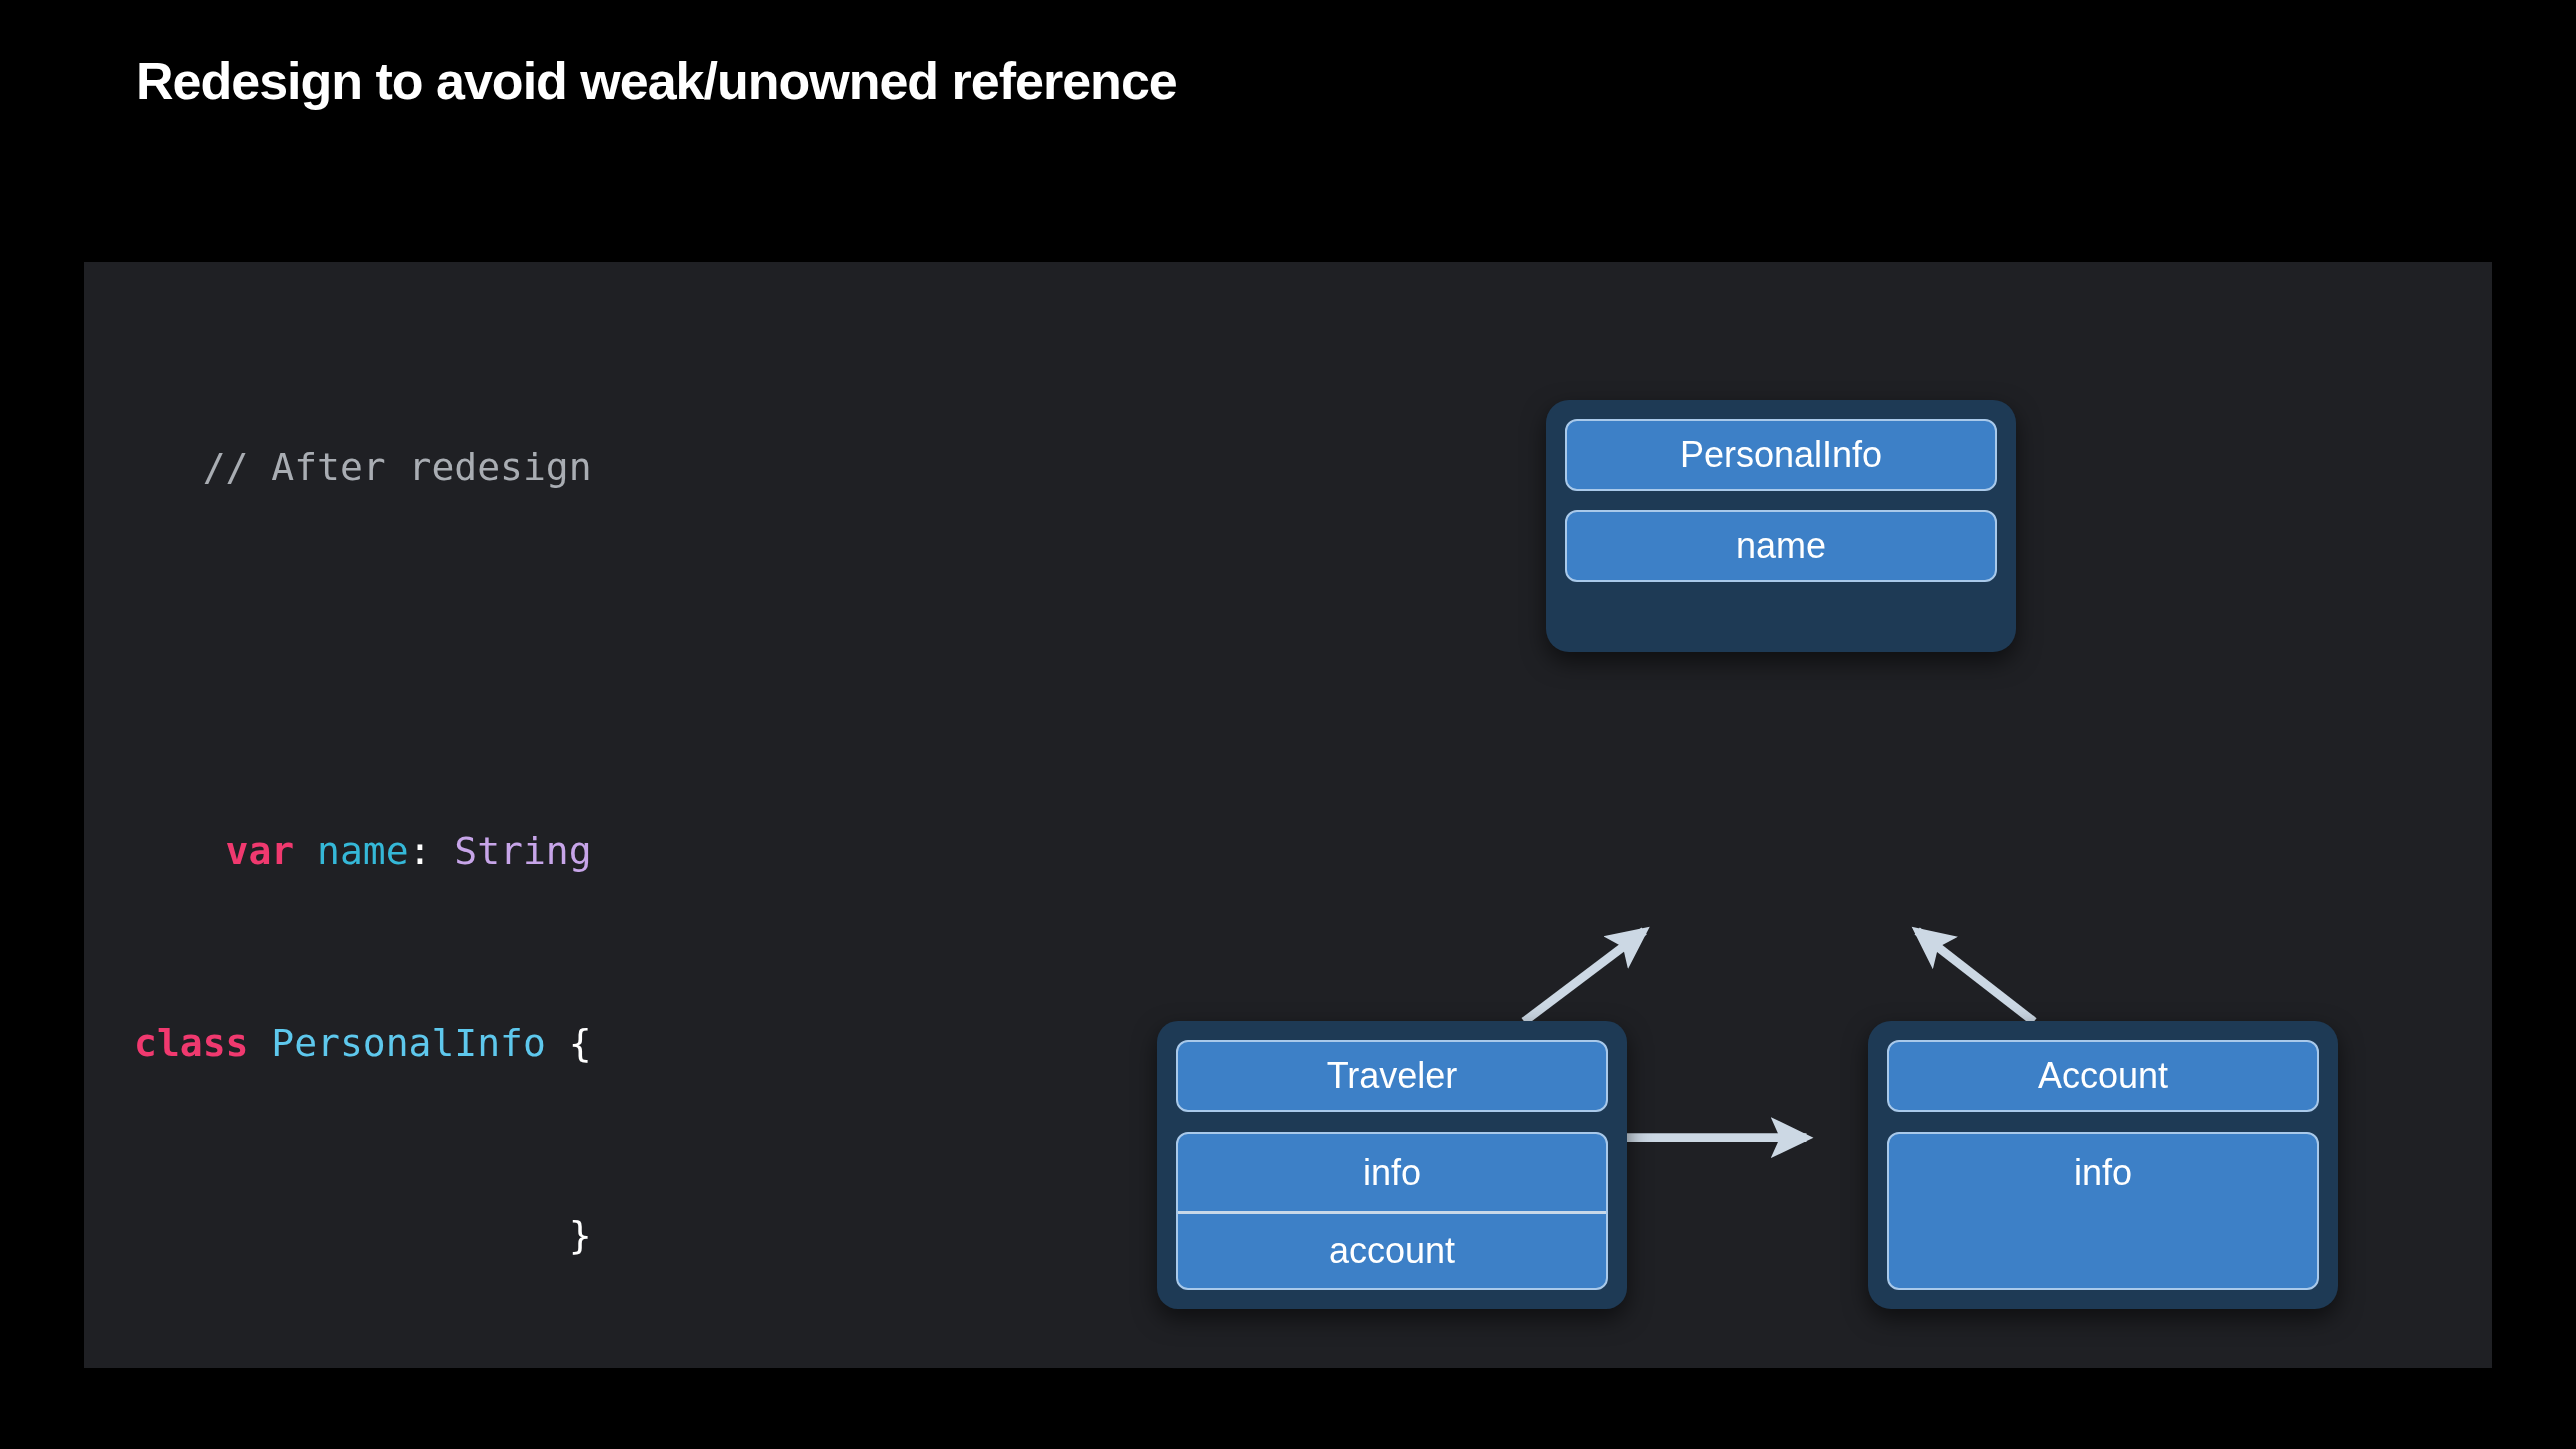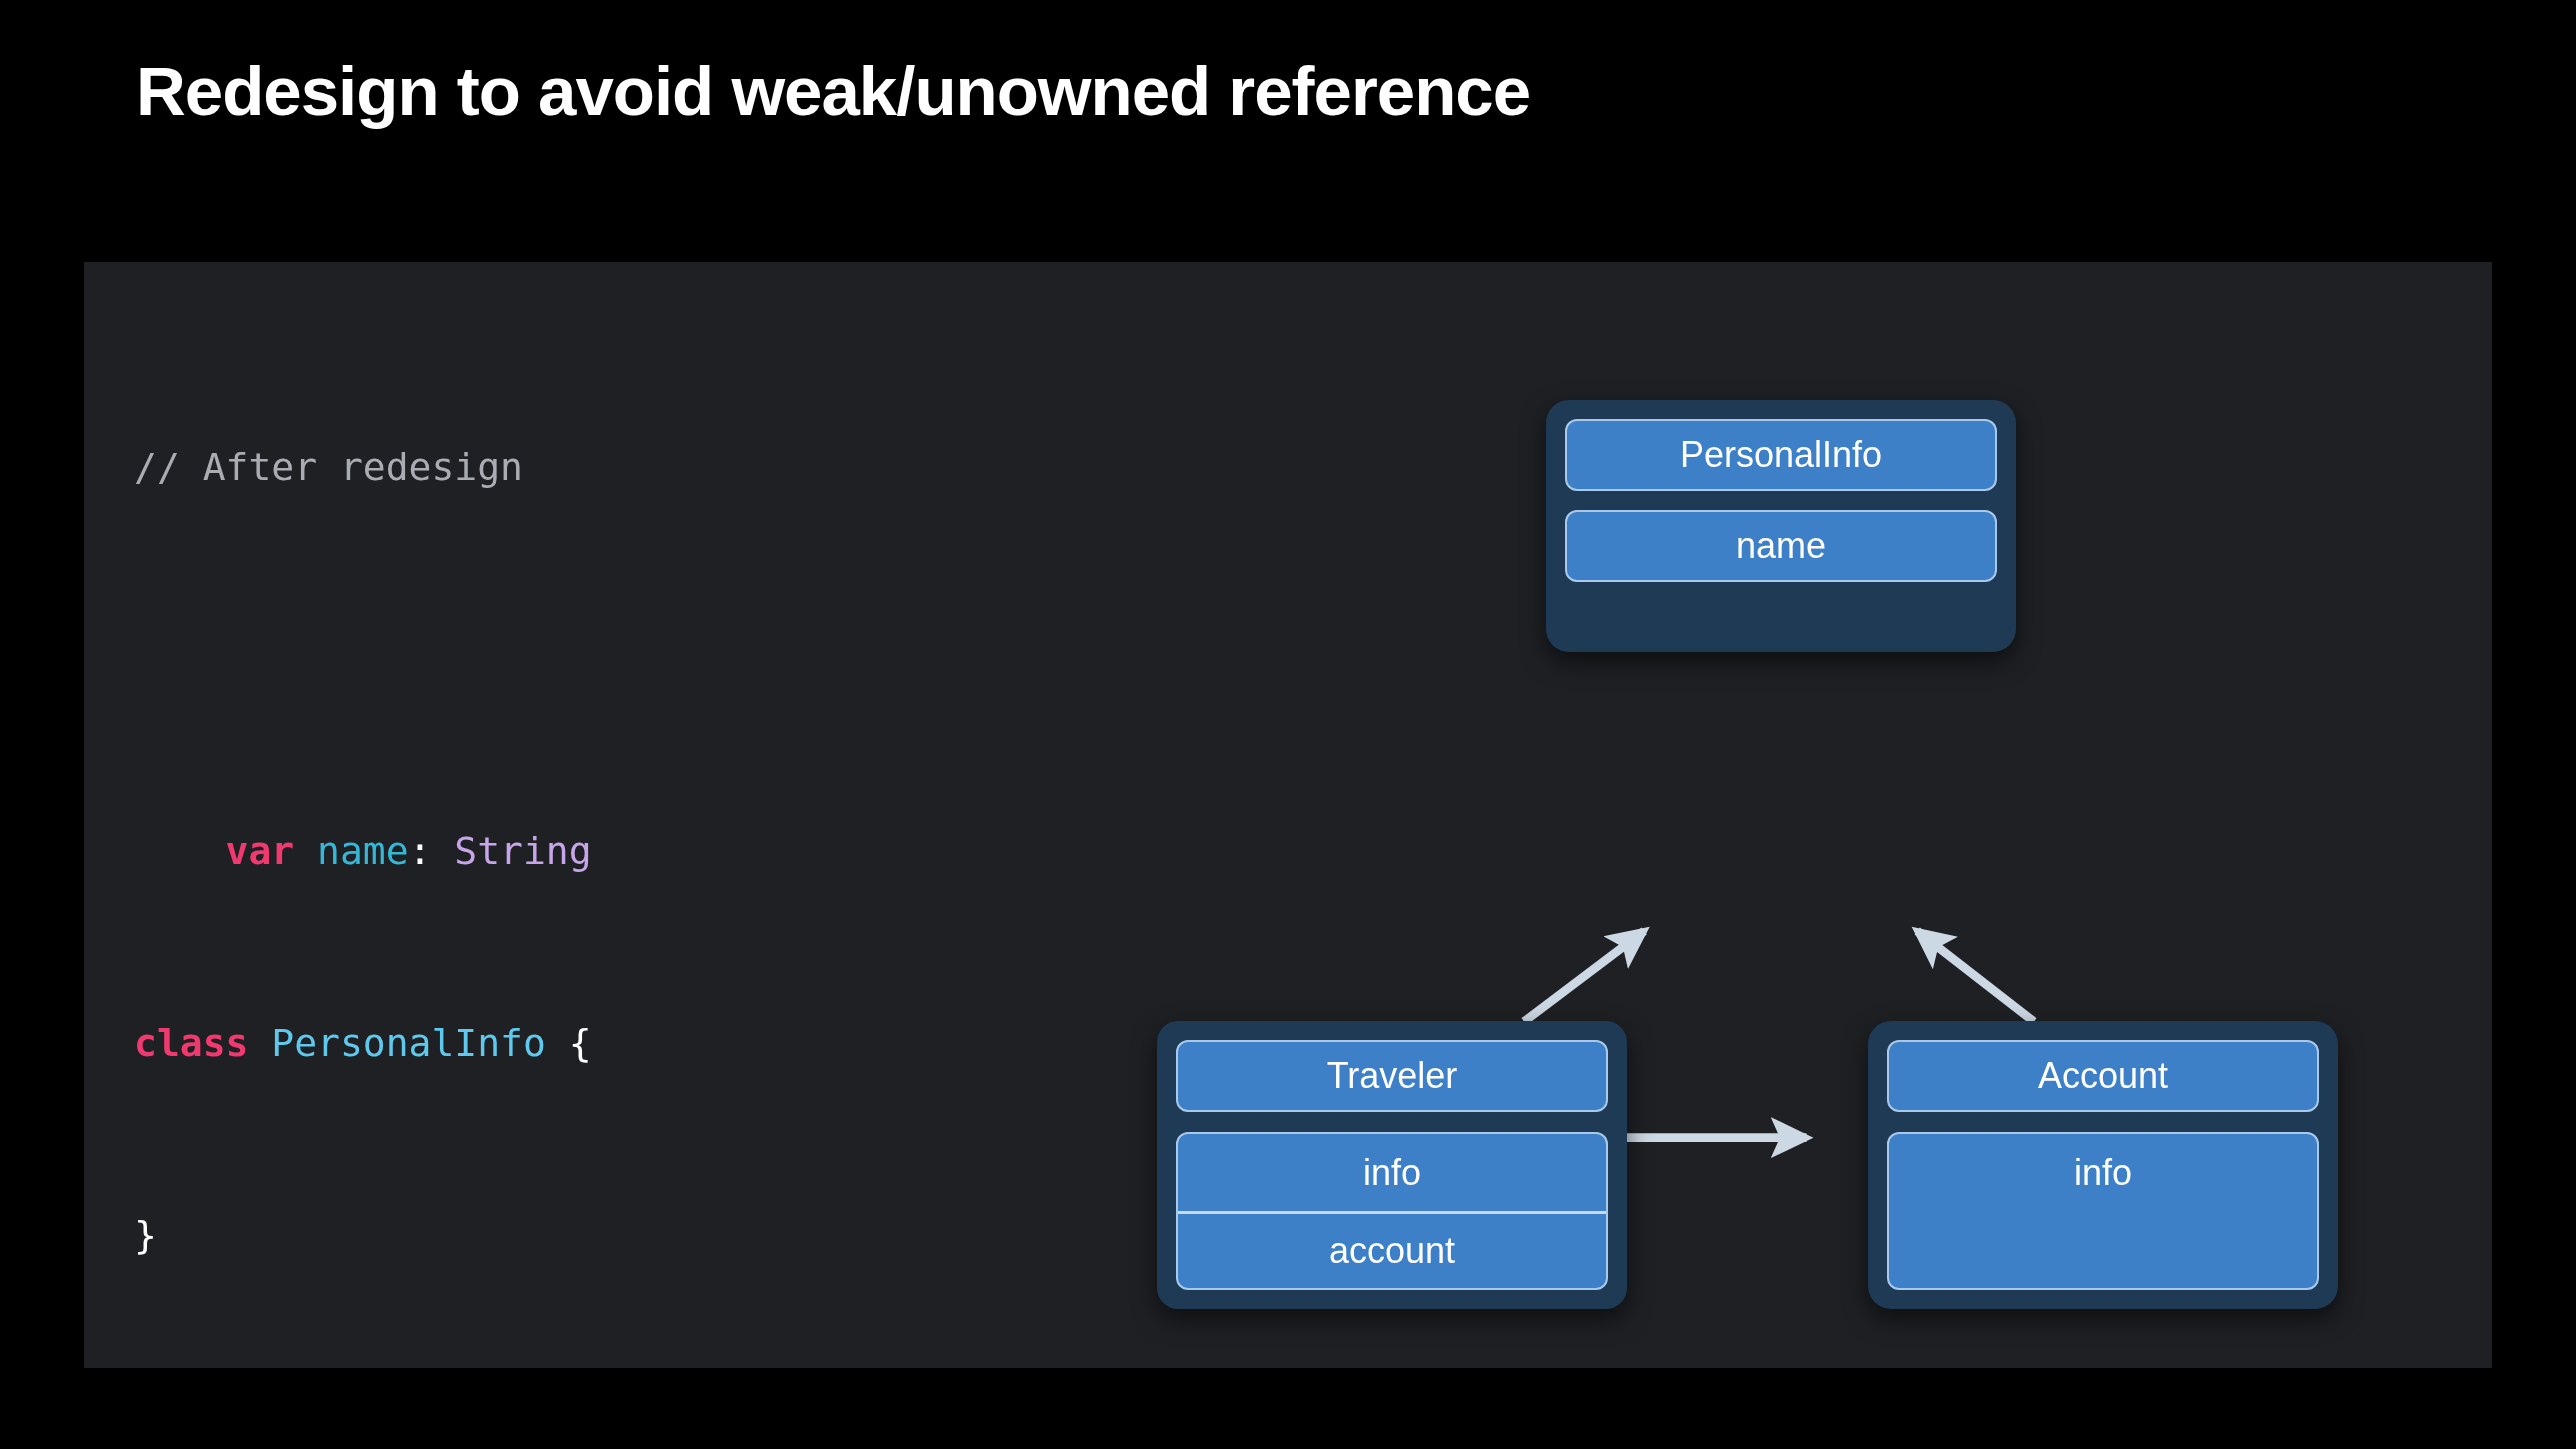--- a/index.html
+++ b/index.html
@@ -13,21 +13,21 @@
     position: relative;
     overflow: hidden;
     font-family: "Liberation Sans", sans-serif;
   }
 
   
   #slide-title {
     position: absolute;
     left: 136px;
     top: 52px;
-    font-size: 69px;
+    font-size: 52px;
     font-weight: bold;
     color: #ffffff;
     letter-spacing: -1px;
     white-space: nowrap;
     line-height: 1.15;
   }
 
   
   #content-panel {
     position: absolute;
@@ -42,21 +42,21 @@
   #code-block {
     position: absolute;
     left: 50px;
     top: 37px;
     font-family: "DejaVu Sans Mono", "Liberation Mono", monospace;
     font-size: 38px;
     line-height: 48px;
     white-space: pre;
     color: #ffffff;
   }
-  .code-line { height: 48px; }
+  .code-line { height: 48px; text-align: right; }
   .code-line.blank { height: 48px; }
 
   .tok-comment  { color: #a9adb3; }
   .tok-keyword  { color: #f0396f; font-weight: bold; }
   .tok-classname{ color: #5ec8ed; }
   .tok-prop     { color: #35b8d8; }
   .tok-builtin  { color: #c7a5e9; }
   .tok-punct    { color: #ffffff; }
 
   

